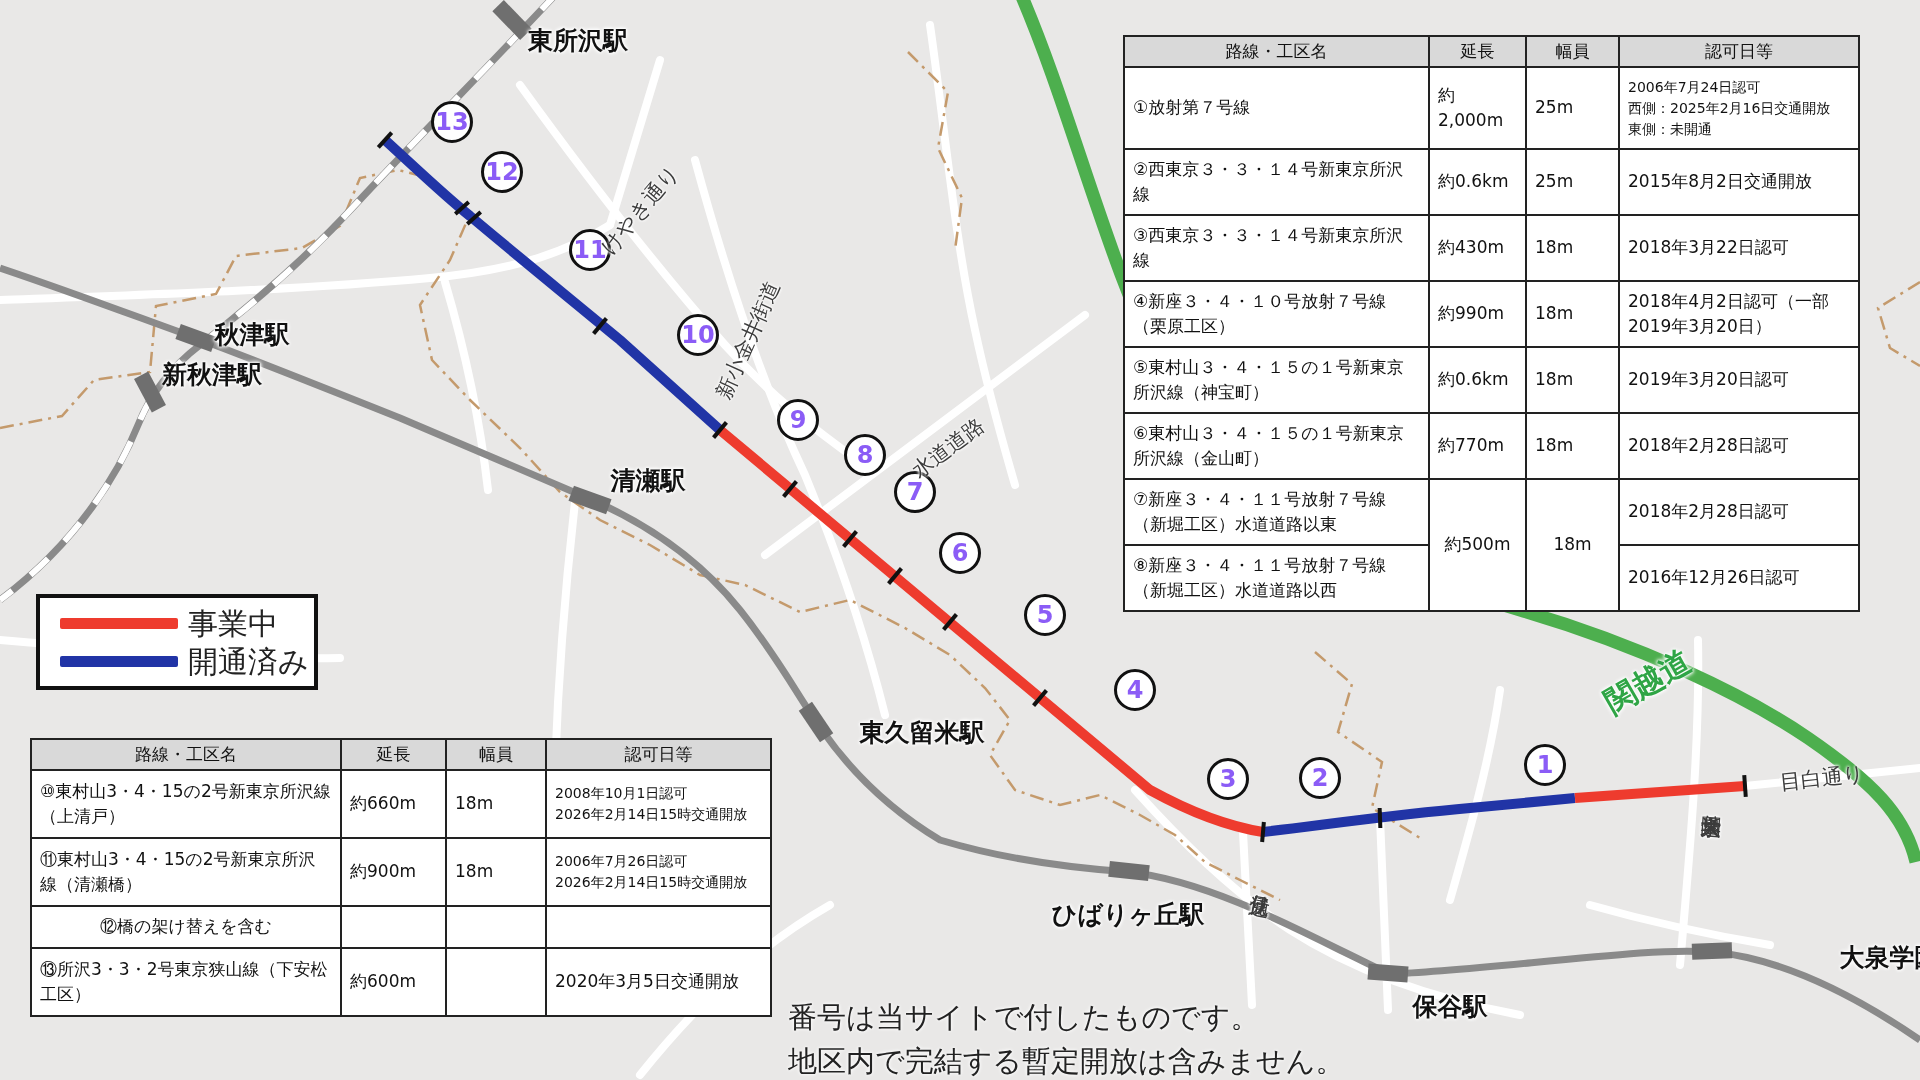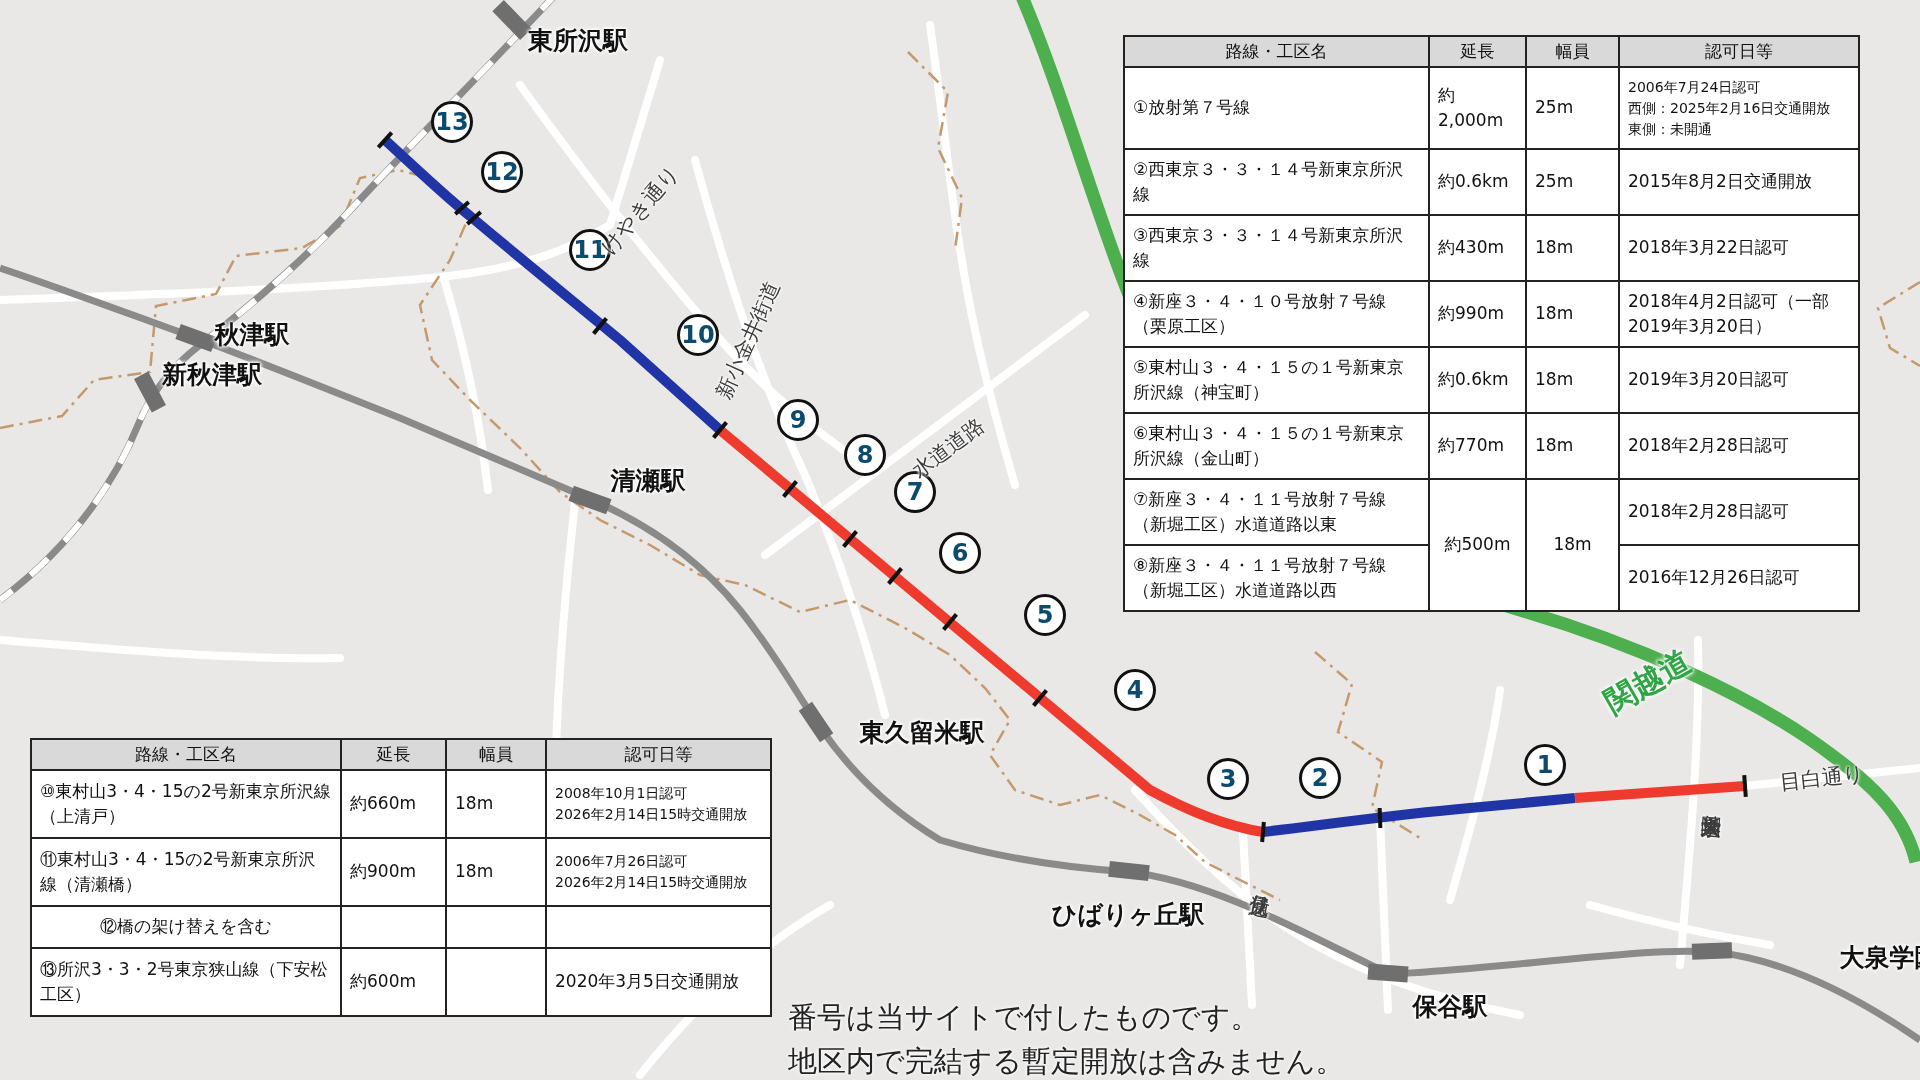--- a/index.html
+++ b/index.html
@@ -22,21 +22,21 @@
   .roadlabel.vert{writing-mode:vertical-rl;}
   .expwy{
     position:absolute;font-size:31px;font-weight:bold;color:#2fa545;white-space:nowrap;
     text-shadow:0 0 3px #fff,0 0 4px #fff,0 0 5px #fff;
   }
   
   .sec{
     position:absolute;width:42px;height:42px;border-radius:50%;
     background:#fff;border:3px solid #111;box-sizing:border-box;
     display:flex;align-items:center;justify-content:center;
-    font-size:24px;font-weight:bold;color:#0c4a6e;
+    font-size:24px;font-weight:bold;color:#8b5cf6;
     transform:translate(-50%,-50%);
   }
   
   #legend{
     position:absolute;left:36px;top:594px;width:282px;height:96px;
     background:#fff;border:4px solid #111;box-sizing:border-box;
   }
   .legend-row{position:absolute;left:0;width:100%;height:34px;}
   .legend-swatch{position:absolute;left:20px;top:12px;width:118px;height:11px;border-radius:2px;}
   .legend-text{position:absolute;left:148px;top:-2px;font-size:30px;color:#222;}
@@ -167,20 +167,30 @@
   <div class="station" style="left:1902px;top:957px">大泉学園駅</div>
 
   <div class="roadlabel" style="left:640px;top:210px;transform:translate(-50%,-50%) rotate(-50deg)">けやき通り</div>
   <div class="roadlabel" style="left:748px;top:340px;transform:translate(-50%,-50%) rotate(-66deg)">新小金井街道</div>
   <div class="roadlabel" style="left:948px;top:448px;transform:translate(-50%,-50%) rotate(-37deg)">水道道路</div>
   <div class="roadlabel" style="left:1822px;top:778px;transform:translate(-50%,-50%) rotate(-6deg)">目白通り</div>
   <div class="roadlabel vert" style="left:1712px;top:800px;transform:translate(-50%,0) rotate(4deg)">大泉学園通り</div>
   <div class="roadlabel vert" style="left:1262px;top:880px;transform:translate(-50%,0) rotate(10deg)">伏見通り</div>
   <div class="expwy" style="left:1648px;top:682px;transform:translate(-50%,-50%) rotate(-30deg)">関越道</div>
 
+  <div id="legend">
+    <div class="legend-row" style="top:8px">
+      <span class="legend-swatch" style="background:#ee3b2e"></span>
+      <span class="legend-text">事業中</span>
+    </div>
+    <div class="legend-row" style="top:46px">
+      <span class="legend-swatch" style="background:#2134a6"></span>
+      <span class="legend-text">開通済み</span>
+    </div>
+  </div>
 
   <table class="info" id="upper-table">
     <colgroup>
         <col class="c-name">
         <col class="c-len">
         <col class="c-wid">
         <col class="c-date">
       </colgroup>
     <tbody>
         <tr>

